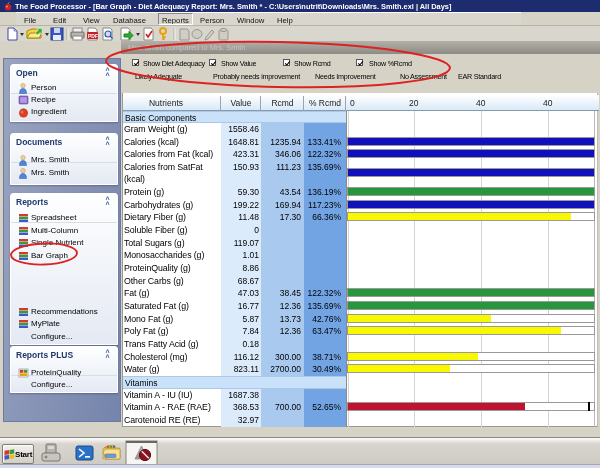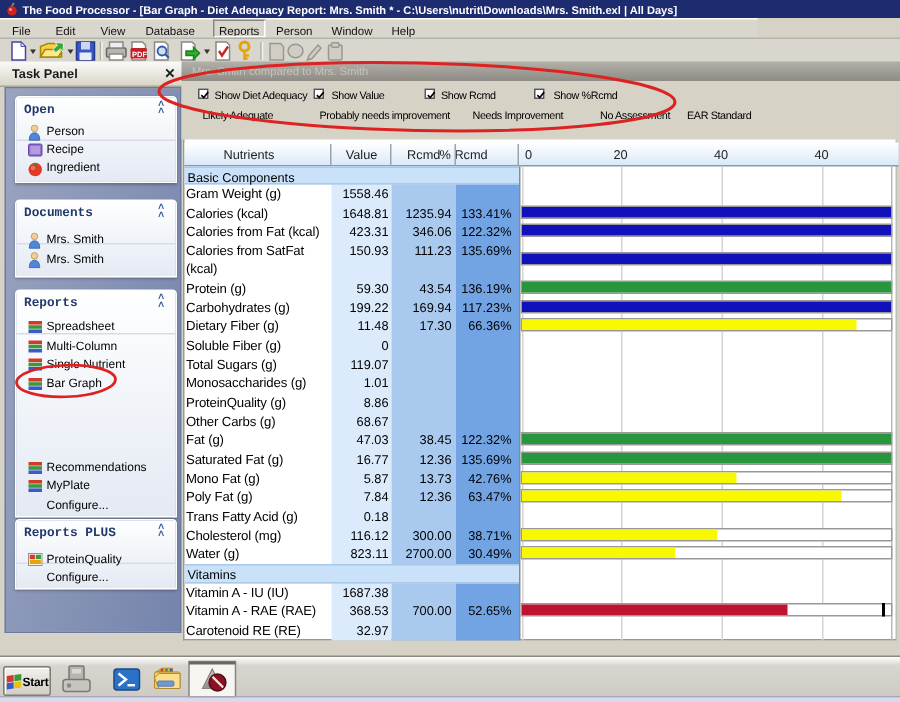--- a/index.html
+++ b/index.html
@@ -3,30 +3,30 @@
 <meta charset="utf-8">
 <style>
 * { margin:0; padding:0; box-sizing:border-box; }
 html,body { width:600px; height:468px; overflow:hidden; }
 body { font-family:"Liberation Sans", sans-serif; background:#d6d2c6; position:relative; }
 .abs { position:absolute; }
 
 
 #titlebar { left:0; top:0; width:600px; height:12px; background:#1d2b6f; color:#fff; font-size:7.4px; font-weight:bold; line-height:12px; white-space:nowrap; }
 #titlebar .txt { position:absolute; left:15px; top:0.5px; letter-spacing:0px; }
-#menubar { left:0; top:12px; width:505px; height:13px; background:#d9d6cd; border-top:1px solid #fdfdfb; font-size:7.7px; color:#111; }
+#menubar { left:16px; top:12px; width:505px; height:13px; background:#d9d6cd; border-top:1px solid #fdfdfb; font-size:7.7px; color:#111; }
 #menubar span { position:absolute; top:2.5px; }
 #toolbar { left:0; top:25px; width:600px; height:16px; background:#d9d6cd; border-top:1px solid #b6b3aa; }
 
 
 #taskpanel { left:0; top:41px; width:122px; height:389px; background:#d6d2c6; }
 #tp-head { position:absolute; left:0; top:0; width:122px; height:17px; background:linear-gradient(#fbfaf7,#d9d5c9); border-bottom:1px solid #aaa79c; font-size:8.5px; font-weight:bold; color:#1a1a1a; line-height:17px; }
 #tp-body { position:absolute; left:3px; top:17px; width:118px; height:364px; background:linear-gradient(100deg,#9aa4c0,#7584ac); border:1px solid #6b7a9e; }
 .grp { position:absolute; left:6px; width:108px; background:linear-gradient(#feffff,#e4e9f3); border:1px solid #fff; border-radius:3px 3px 0 0; box-shadow:0 1px 2px rgba(0,0,0,.25); }
-.grp .hd { height:29px; font-size:8.5px; font-weight:bold; color:#21386b; line-height:16px; padding-left:5px; border-bottom:1px solid #d7dce8; position:relative;font-family:Liberation Mono, monospace; }
+.grp .hd { height:29px; font-size:8.5px; font-weight:bold; color:#21386b; line-height:16px; padding-left:5px; border-bottom:1px solid #d7dce8; position:relative; }
 .grp .chev { position:absolute; right:5px; top:3px; width:9px; height:9px; color:#3a5a9c; font-size:7px; line-height:4.5px; text-align:center; font-weight:bold; }
 .itm { position:absolute; left:0; width:102px; font-size:8px; color:#000; padding-left:20px; line-height:9.4px; }
 .itm svg { position:absolute; left:7px; top:0px; }
 
 
 #mdicap { left:121px; top:41px; width:479px; height:13px; background:linear-gradient(#b2b0a8,#8d8b83); font-size:7.5px; color:#c6c4bc; line-height:13px; }
 #ctrlarea { left:121px; top:54px; width:479px; height:39px; background:#d6d2c6; font-size:7.2px; color:#000; letter-spacing:-0.25px; }
 .cb { position:absolute; top:5px; width:7px; height:7px; background:#fff; border:1px solid #555; font-size:8px; line-height:8px; text-align:center; color:#000; }
 .cb svg { position:absolute; left:0; top:0; }
 .cblab { position:absolute; top:5px; }
@@ -139,21 +139,20 @@
   <g opacity="1" fill="#d0cdc4" stroke="#9a988e">
     <path d="M180 3 h7 l2 2 v9 h-9 z"></path>
         <ellipse cx="197" cy="8" rx="5" ry="4.5"></ellipse>
         <path d="M206 11 l6 -7 2 2 -6 7 -3 1 z"></path>
         <rect x="219" y="4" width="9" height="10" rx="1"></rect>
         <rect x="221" y="2.5" width="5" height="3" rx="1"></rect>
   </g>
 </svg></div>
 
 <div class="abs" id="taskpanel">
-  <div id="tp-head"><span style="padding-left:8px">Task Panel</span><span style="position:absolute;right:5px;top:0;font-size:9px;">✕</span></div>
   <div id="tp-body">
 
     <div class="grp" style="top:5px;height:58px">
       <div class="hd">Open<span class="chev">˄<br>˄</span></div>
       <div class="itm" style="top:18px"><svg width="10" height="11" viewBox="0 0 10 11">
             <circle cx="5" cy="2.6" r="2.2" fill="#f0cf96" stroke="#b89050" stroke-width=".5"></circle>
             <path d="M1.5 10.5 q0 -5 3.5 -5 q3.5 0 3.5 5 z" fill="#4f86d8" stroke="#2c5aa8" stroke-width=".5"></path>
           </svg>Person</div>
       <div class="itm" style="top:30px"><svg width="11" height="10" viewBox="0 0 11 10">
             <rect x="1" y="1" width="9" height="8" rx="1" fill="#8c6cc8" stroke="#5a3a9a" stroke-width=".6"></rect>
@@ -258,21 +257,21 @@
   <span class="leg" style="left:194px">Needs Improvement</span>
   <span class="leg" style="left:279px">No Assessment</span>
   <span class="leg" style="left:337px">EAR Standard</span>
 </div>
 
 <div class="abs" id="report">
   <div id="thead">
     <span style="left:4px;width:78px;text-align:center">Nutrients</span>
     <span style="left:98px;width:40px;text-align:center">Value</span>
     <span style="left:138px;width:43px;text-align:center">Rcmd</span>
-    <span style="left:170px;width:42px;">% Rcmd</span>
+    <span style="left:181px;width:42px;text-align:center">% Rcmd</span>
     <span style="left:227px">0</span>
     <span style="left:286px">20</span>
     <span style="left:353px">40</span>
     <span style="left:420px">40</span>
     <i style="position:absolute;left:97px;top:1px;width:1px;height:15px;background:#9aa4ae"></i>
     <i style="position:absolute;left:137px;top:1px;width:1px;height:15px;background:#9aa4ae"></i>
     <i style="position:absolute;left:180px;top:1px;width:1px;height:15px;background:#9aa4ae"></i>
     <i style="position:absolute;left:222px;top:1px;width:1px;height:15px;background:#9aa4ae"></i>
   </div>
   <div id="tbody">

